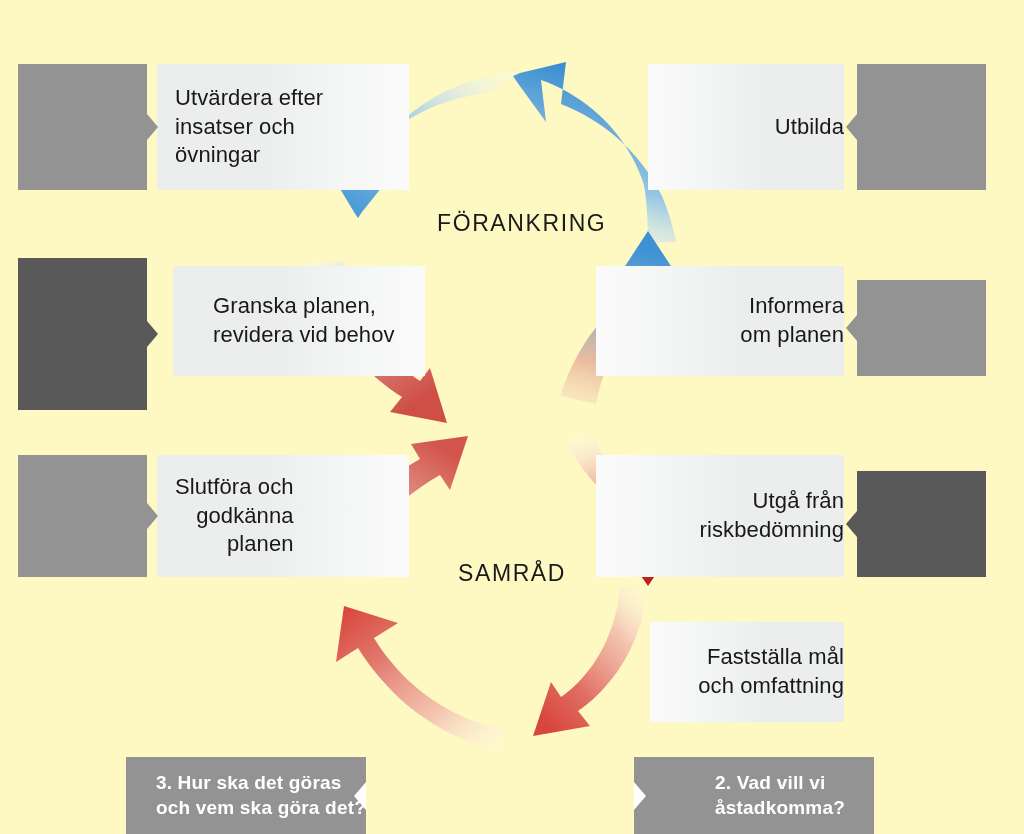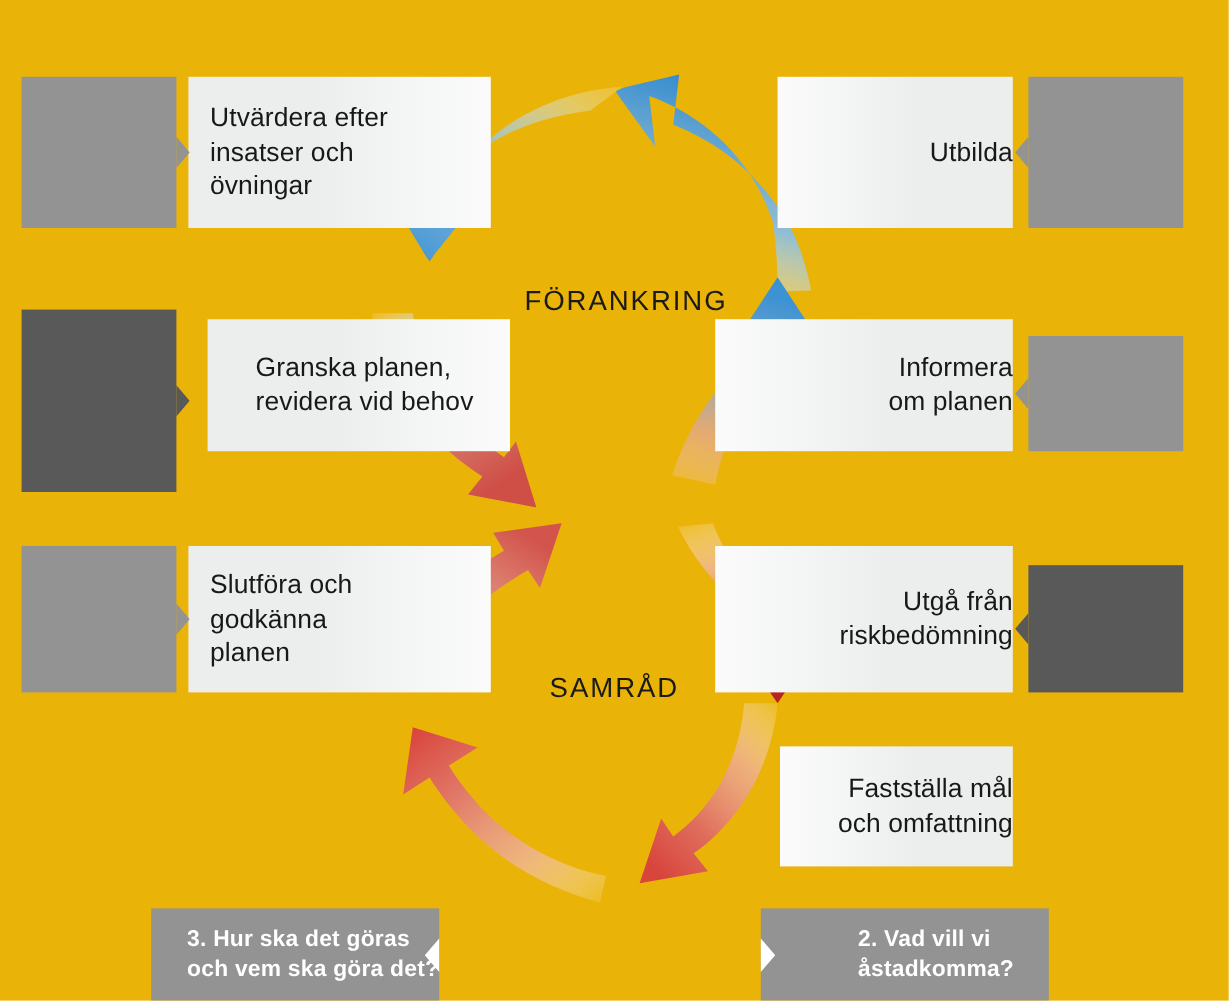--- a/index.html
+++ b/index.html
@@ -1,20 +1,20 @@
 <!DOCTYPE html>
 <html><head>
 <meta charset="utf-8">
 <style>
   html,body{margin:0;padding:0;background:#ffffff;}
   body{font-family:"Liberation Sans","DejaVu Sans",sans-serif;}
   #stage{
     position:relative;
     width:1024px;height:834px;
-    background:#eab308;
+    background:#fef9c3;
     overflow:hidden;
   }
   
   .panel{
     position:absolute;
     box-sizing:border-box;
     display:flex;
     align-items:center;
     color:#181818;
     font-size:22px;
@@ -290,21 +290,21 @@
     <span style="white-space:pre-line">Utvärdera efter
 insatser och
 övningar</span>
   </div>
 
   <div class="panel left grad-l" style="left:173px;top:266px;width:252px;height:110px;padding-left:40px;">
     <span style="white-space:pre-line">Granska planen,
 revidera vid behov</span>
   </div>
 
-  <div class="panel left grad-l" style="left:157px;top:455px;width:252px;height:122px;">
+  <div class="panel left grad-l" style="left:157px;top:455px;width:252px;height:122px;text-align:right;">
     <span style="white-space:pre-line">Slutföra och
 godkänna
 planen</span>
   </div>
 
 
   <div class="panel right grad-r" style="left:648px;top:64px;width:196px;height:126px;">
     <span style="white-space:pre-line">Utbilda</span>
   </div>
 
@@ -364,21 +364,21 @@
   <div class="tag grey notch-r bottom-left-text" style="left:126px;top:757px;width:240px;height:77px;">
     <span>3. Hur ska det göras
 och vem ska göra det?</span>
   </div>
 
   <div class="tag grey notch-l bottom-right-text" style="left:634px;top:757px;width:240px;height:77px;">
     <span>2. Vad vill vi
 åstadkomma?</span>
   </div>
 
-  <div class="cycle-caption" style="left:437px;top:237px;">
+  <div class="cycle-caption" style="left:437px;top:210px;">
     <span>FÖRANKRING</span>
   </div>
 
   <div class="cycle-caption" style="left:458px;top:560px;">
     <span>SAMRÅD</span>
   </div>
 
 </div>
 
 </body></html>

